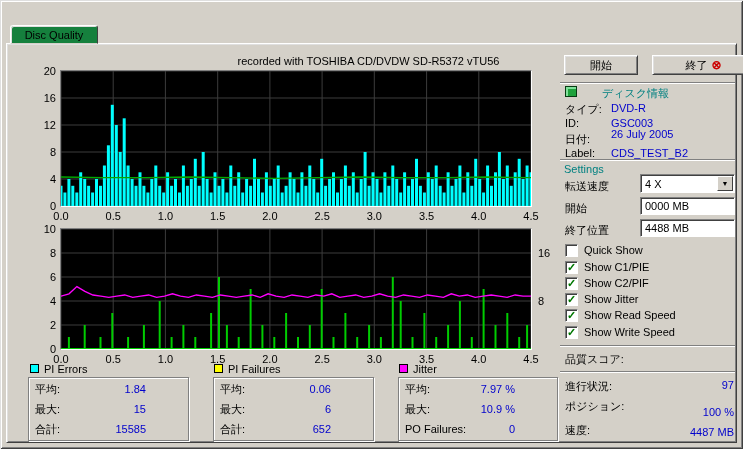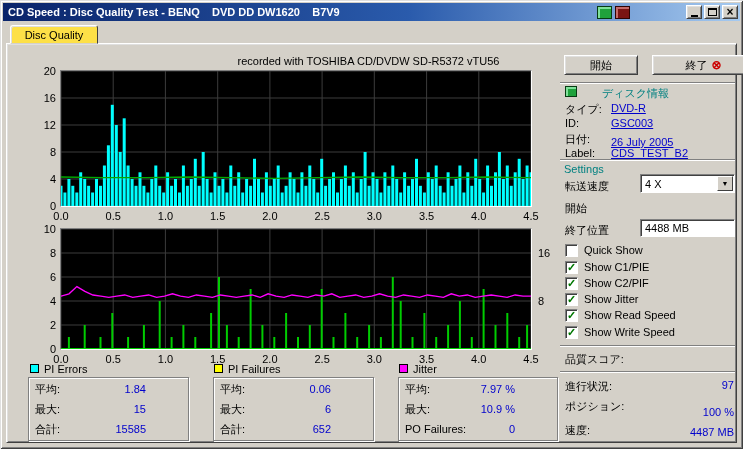--- a/index.html
+++ b/index.html
@@ -35,21 +35,21 @@
     box-shadow: inset 1px 1px 0 #dfdfdf, inset -1px -1px 0 #808080;
     display: flex; align-items: center; justify-content: center;
     padding: 0; cursor: default;
   }
   .g-min { width: 7px; height: 2px; background: #000; margin-top: 7px; }
   .g-max { width: 9px; height: 8px; border: 1px solid #000; border-top-width: 2px; }
   .g-x   { font-weight: bold; font-size: 12px; line-height: 1; margin-top: -1px; }
   
   .tab {
     position: absolute; left: 10px; top: 25px; width: 88px; height: 19px; z-index: 3;
-    background: #fde047;
+    background: #15803d;
     border: 1px solid; border-color: #ffffff #404040 #d4d0c8 #ffffff;
     border-radius: 3px 3px 0 0;
     box-shadow: inset 1px 1px 0 #dfdfdf;
     display: flex; align-items: center; justify-content: center;
   }
   .panel {
     position: absolute; left: 6px; top: 43px; width: 731px; height: 400px;
     background: #d4d0c8;
     border: 1px solid; border-color: #ffffff #404040 #404040 #ffffff;
     box-shadow: inset 1px 1px 0 #dfdfdf, inset -1px -1px 0 #808080;
@@ -72,21 +72,21 @@
     border: 1px solid #808080; box-shadow: 1px 1px 0 #ffffff, inset 1px 1px 0 #ffffff;
     padding-top: 1px;
   }
   .srow { display: flex; align-items: center; height: 20px; padding: 0 6px; }
   .srow .val { margin-left: auto; margin-right: 36px; color: #0000cc; }
   
   .sep { position: absolute; left: 560px; width: 175px; height: 2px;
          border-top: 1px solid #808080; border-bottom: 1px solid #ffffff; }
   .shead { position: absolute; color: #008080; }
   .lbl { position: absolute; color: #000; }
-  .ival { position: absolute; color: #0000cc; text-decoration: underline; }
+  .ival { position: absolute; color: #0000cc; }
   .rval { position: absolute; left: 632px; width: 102px; text-align: right; color: #0000cc; margin-top: 27px; }
   .btn {
     position: absolute; height: 20px;
     background: #d4d0c8;
     border: 1px solid; border-color: #ffffff #404040 #404040 #ffffff;
     box-shadow: inset 1px 1px 0 #dfdfdf, inset -1px -1px 0 #808080;
     display: flex; align-items: center; justify-content: center; gap: 4px;
     font-size: 11px; cursor: default;
   }
   .exit-glyph { color: #cc0000; font-weight: bold; font-size: 12px; line-height: 1; }
@@ -119,35 +119,20 @@
     display: flex; align-items: center; justify-content: center;
     font-size: 11px; font-weight: bold; color: #007700; line-height: 1;
   }
   .cblabel { position: absolute; left: 584px; }
 </style>
 </head>
 <body>
 
 <div class="window">
 
-  <div class="titlebar">
-    <span class="title">CD Speed : Disc Quality Test - BENQ    DVD DD DW1620    B7V9</span>
-    <span class="tbicon tbicon-green" style="margin-left:auto"></span>
-    <span class="tbicon tbicon-red"></span>
-    <span class="tbspacer"></span>
-    <button class="tbbtn">
-        <span class="g-min"></span>
-      </button>
-    <button class="tbbtn">
-        <span class="g-max"></span>
-      </button>
-    <button class="tbbtn">
-        <span class="g-x">×</span>
-      </button>
-  </div>
 
   <div class="tab">
     <span>Disc Quality</span>
   </div>
   <div class="panel"></div>
 
   <div class="rec">recorded with TOSHIBA CD/DVDW SD-R5372 vTU56</div>
 
   <div class="plot plot1">
     <svg id="svg1" width="470" height="135">
@@ -453,32 +438,33 @@
   </button>
 
   <div class="sep" style="top:82px"></div>
   <span class="tbicon tbicon-green" style="position:absolute;left:562px;top:86px;width:12px;height:11px"></span>
   <span class="shead" style="left:602px;top:86px">ディスク情報</span>
   <span class="lbl" style="left:565px;top:102px">タイプ:</span>
   <span class="ival" style="left:611px;top:102px">DVD-R</span>
   <span class="lbl" style="left:565px;top:117px">ID:</span>
   <span class="ival" style="left:611px;top:117px">GSC003</span>
   <span class="lbl" style="left:565px;top:132px">日付:</span>
-  <span class="ival" style="left:611px;top:136px">26 July 2005</span>
+  <span class="ival" style="left:611px;top:128px">26 July 2005</span>
   <span class="lbl" style="left:565px;top:147px">Label:</span>
   <span class="ival" style="left:611px;top:147px">CDS_TEST_B2</span>
 
   <div class="sep" style="top:159px"></div>
   <span class="shead" style="left:564px;top:163px">Settings</span>
   <span class="lbl" style="left:565px;top:179px">転送速度</span>
   <div class="combo" style="top:174px">
     <span>4 X</span>
     <span class="combo-arrow">▼</span>
   </div>
   <span class="lbl" style="left:565px;top:201px">開始</span>
+  <input class="field" style="top: 197px;" value="0000 MB">
   <span class="lbl" style="left:565px;top:223px">終了位置</span>
   <input class="field" style="top: 219px;" value="4488 MB">
 
   <span class="cb" style="top:244px"></span>
   <span class="cblabel" style="top:244px">Quick Show</span>
   <span class="cb" style="top:261px">✓</span>
   <span class="cblabel" style="top:261px">Show C1/PIE</span>
   <span class="cb" style="top:277px">✓</span>
   <span class="cblabel" style="top:277px">Show C2/PIF</span>
   <span class="cb" style="top:293px">✓</span>

